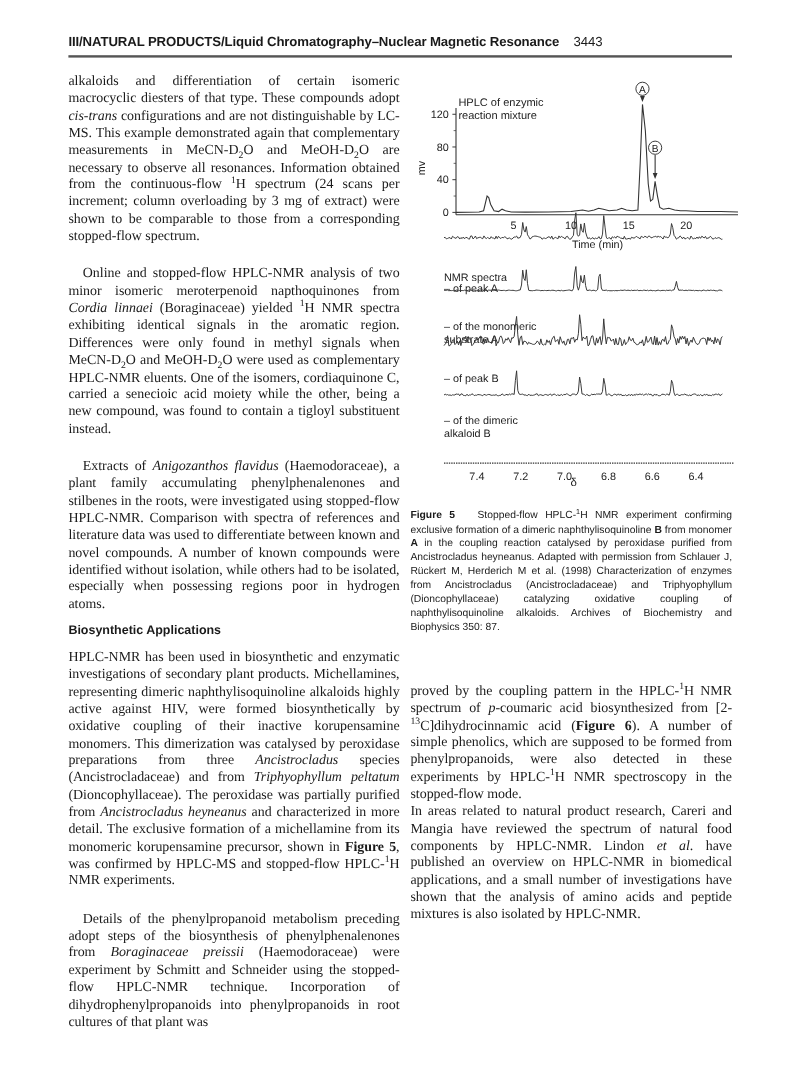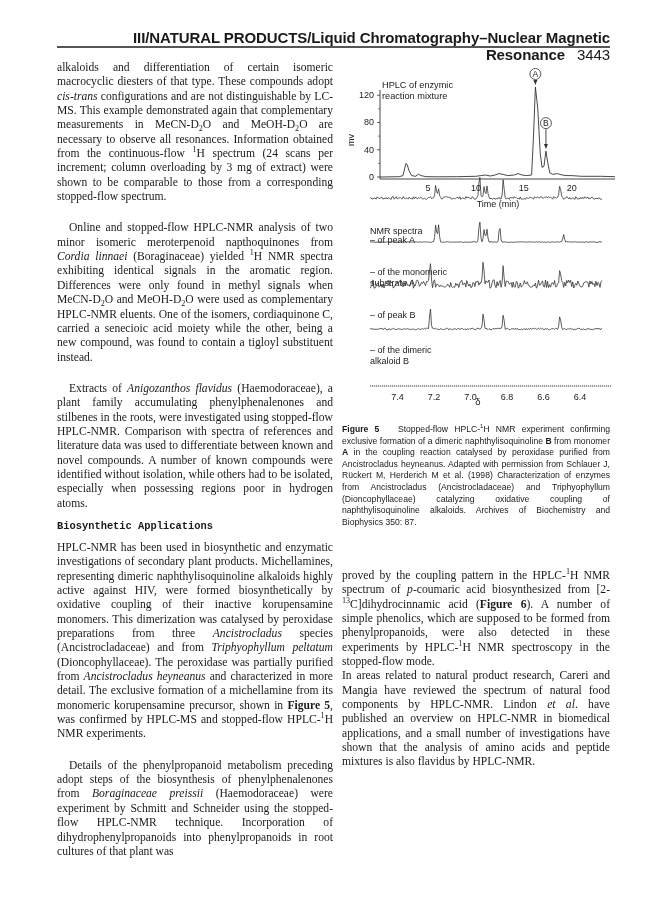--- a/index.html
+++ b/index.html
@@ -1,25 +1,25 @@
 <!DOCTYPE html>
 <html><head>
 <meta charset="utf-8">
 <style>
   html, body { margin: 0; padding: 0; background: #ffffff; }
   body { width: 668px; height: 900px; position: relative; overflow: hidden; color: #1a1a1a; }
-  .header { position: absolute; left: 57px; top: 29px; width: 553px; height: 18px; font-family: "Liberation Sans", sans-serif; font-weight: bold; font-size: 15px; text-align: right; letter-spacing: -0.1px; }
+  .header { position: absolute; left: 57px; top: 29px; width: 553px; height: 18px; font-family: "Liberation Sans", sans-serif; font-weight: bold; font-size: 11px; text-align: left; letter-spacing: -0.1px; }
   .header .pg { font-weight: normal; margin-left: 12px; }
   .rule { position: absolute; left: 57px; top: 46px; width: 553px; height: 2px; background: #555; }
   .col { position: absolute; font-family: "Liberation Serif", serif; font-size: 11.6px; line-height: 14.35px; text-align: justify; }
   .col p { margin: 0; }
   .col p.ind { text-indent: 12px; margin-top: 17px; }
   .left { left: 57px; top: 61px; width: 276px; }
   .right-bottom { left: 342px; top: 569px; width: 268px; }
-  h3 { font-family: Liberation Mono, monospace; font-weight: bold; font-size: 10.4px; margin: 9px 0 9px 0; line-height: 12px; text-align: left; }
+  h3 { font-family: Liberation Sans, sans-serif; font-weight: bold; font-size: 10.4px; margin: 9px 0 9px 0; line-height: 12px; text-align: left; }
   .caption { position: absolute; left: 342px; top: 424px; width: 268px; font-family: "Liberation Sans", sans-serif; font-size: 8.6px; line-height: 11.6px; text-align: justify; }
   .caption b { font-weight: bold; }
   sup, sub { font-size: 70%; line-height: 0; }
   #figure { position: absolute; left: 340px; top: 60px; }
   #figure text { font-family: "Liberation Sans", sans-serif; fill: #222; }
 </style>
 </head>
 <body>
 
 <div class="header">
@@ -99,14 +99,14 @@
     <text x="138" y="345" font-size="9.5" text-anchor="middle">δ</text>
   </g>
 </svg>
 
 <div class="caption">
   <b>Figure 5</b>&nbsp;&nbsp; <span>Stopped-flow HPLC-</span><sup>1</sup><span>H NMR experiment confirming exclusive formation of a dimeric naphthylisoquinoline </span><b>B</b><span> from monomer </span><b>A</b><span> in the coupling reaction catalysed by peroxidase purified from Ancistrocladus heyneanus. Adapted with permission from Schlauer J, Rückert M, Herderich M et al. (1998) Characterization of enzymes from Ancistrocladus (Ancistrocladaceae) and Triphyophyllum (Dioncophyllaceae) catalyzing oxidative coupling of naphthylisoquinoline alkaloids. Archives of Biochemistry and Biophysics 350: 87.</span>
 </div>
 
 <div class="col right-bottom">
   <p><span>proved by the coupling pattern in the HPLC-</span><sup>1</sup><span>H NMR spectrum of </span><i>p</i><span>-coumaric acid biosynthesized from [2-</span><sup>13</sup><span>C]dihydrocinnamic acid (</span><b>Figure 6</b><span>). A number of simple phenolics, which are supposed to be formed from phenylpropanoids, were also detected in these experiments by HPLC-</span><sup>1</sup><span>H NMR spectroscopy in the stopped-flow mode.</span></p>
-  <p><span>In areas related to natural product research, Careri and Mangia have reviewed the spectrum of natural food components by HPLC-NMR. Lindon </span><i>et al</i><span>. have published an overview on HPLC-NMR in biomedical applications, and a small number of investigations have shown that the analysis of amino acids and peptide mixtures is also flavidus by HPLC-NMR.</span></p>
+  <p><span>In areas related to natural product research, Careri and Mangia have reviewed the spectrum of natural food components by HPLC-NMR. Lindon </span><i>et al</i><span>. have published an overview on HPLC-NMR in biomedical applications, and a small number of investigations have shown that the analysis of amino acids and peptide mixtures is also isolated by HPLC-NMR.</span></p>
 </div>
 
 </body></html>

